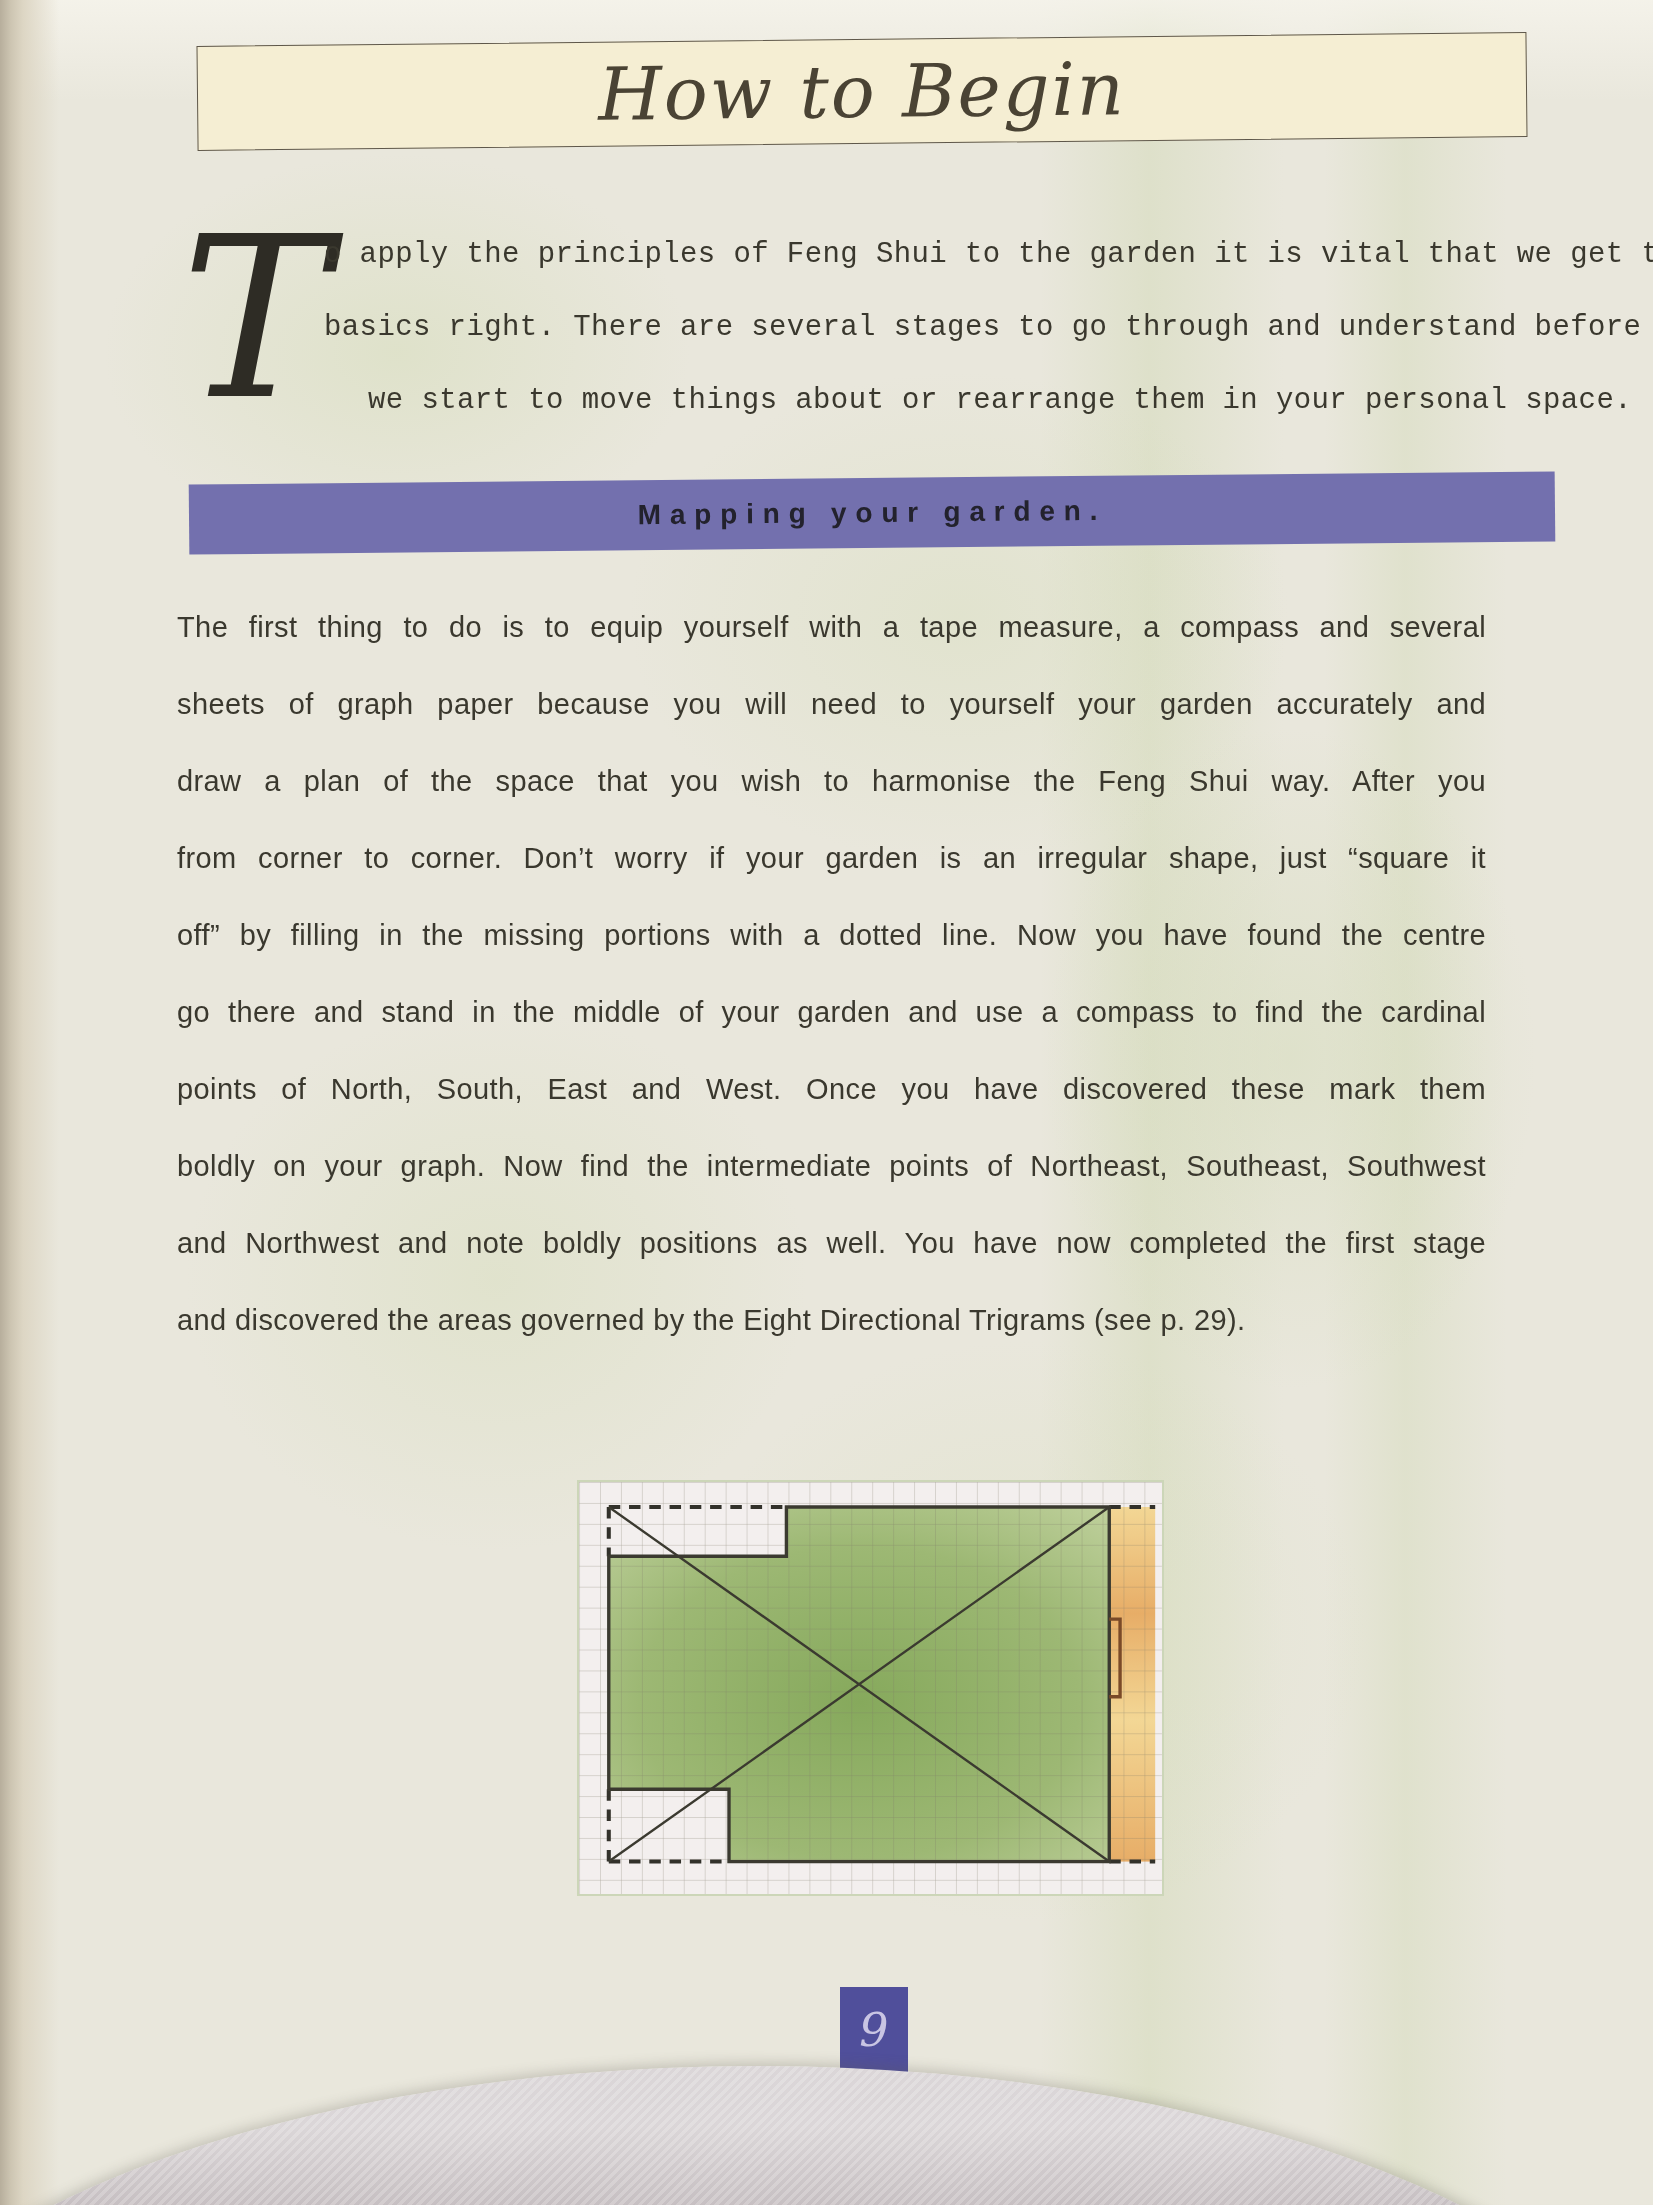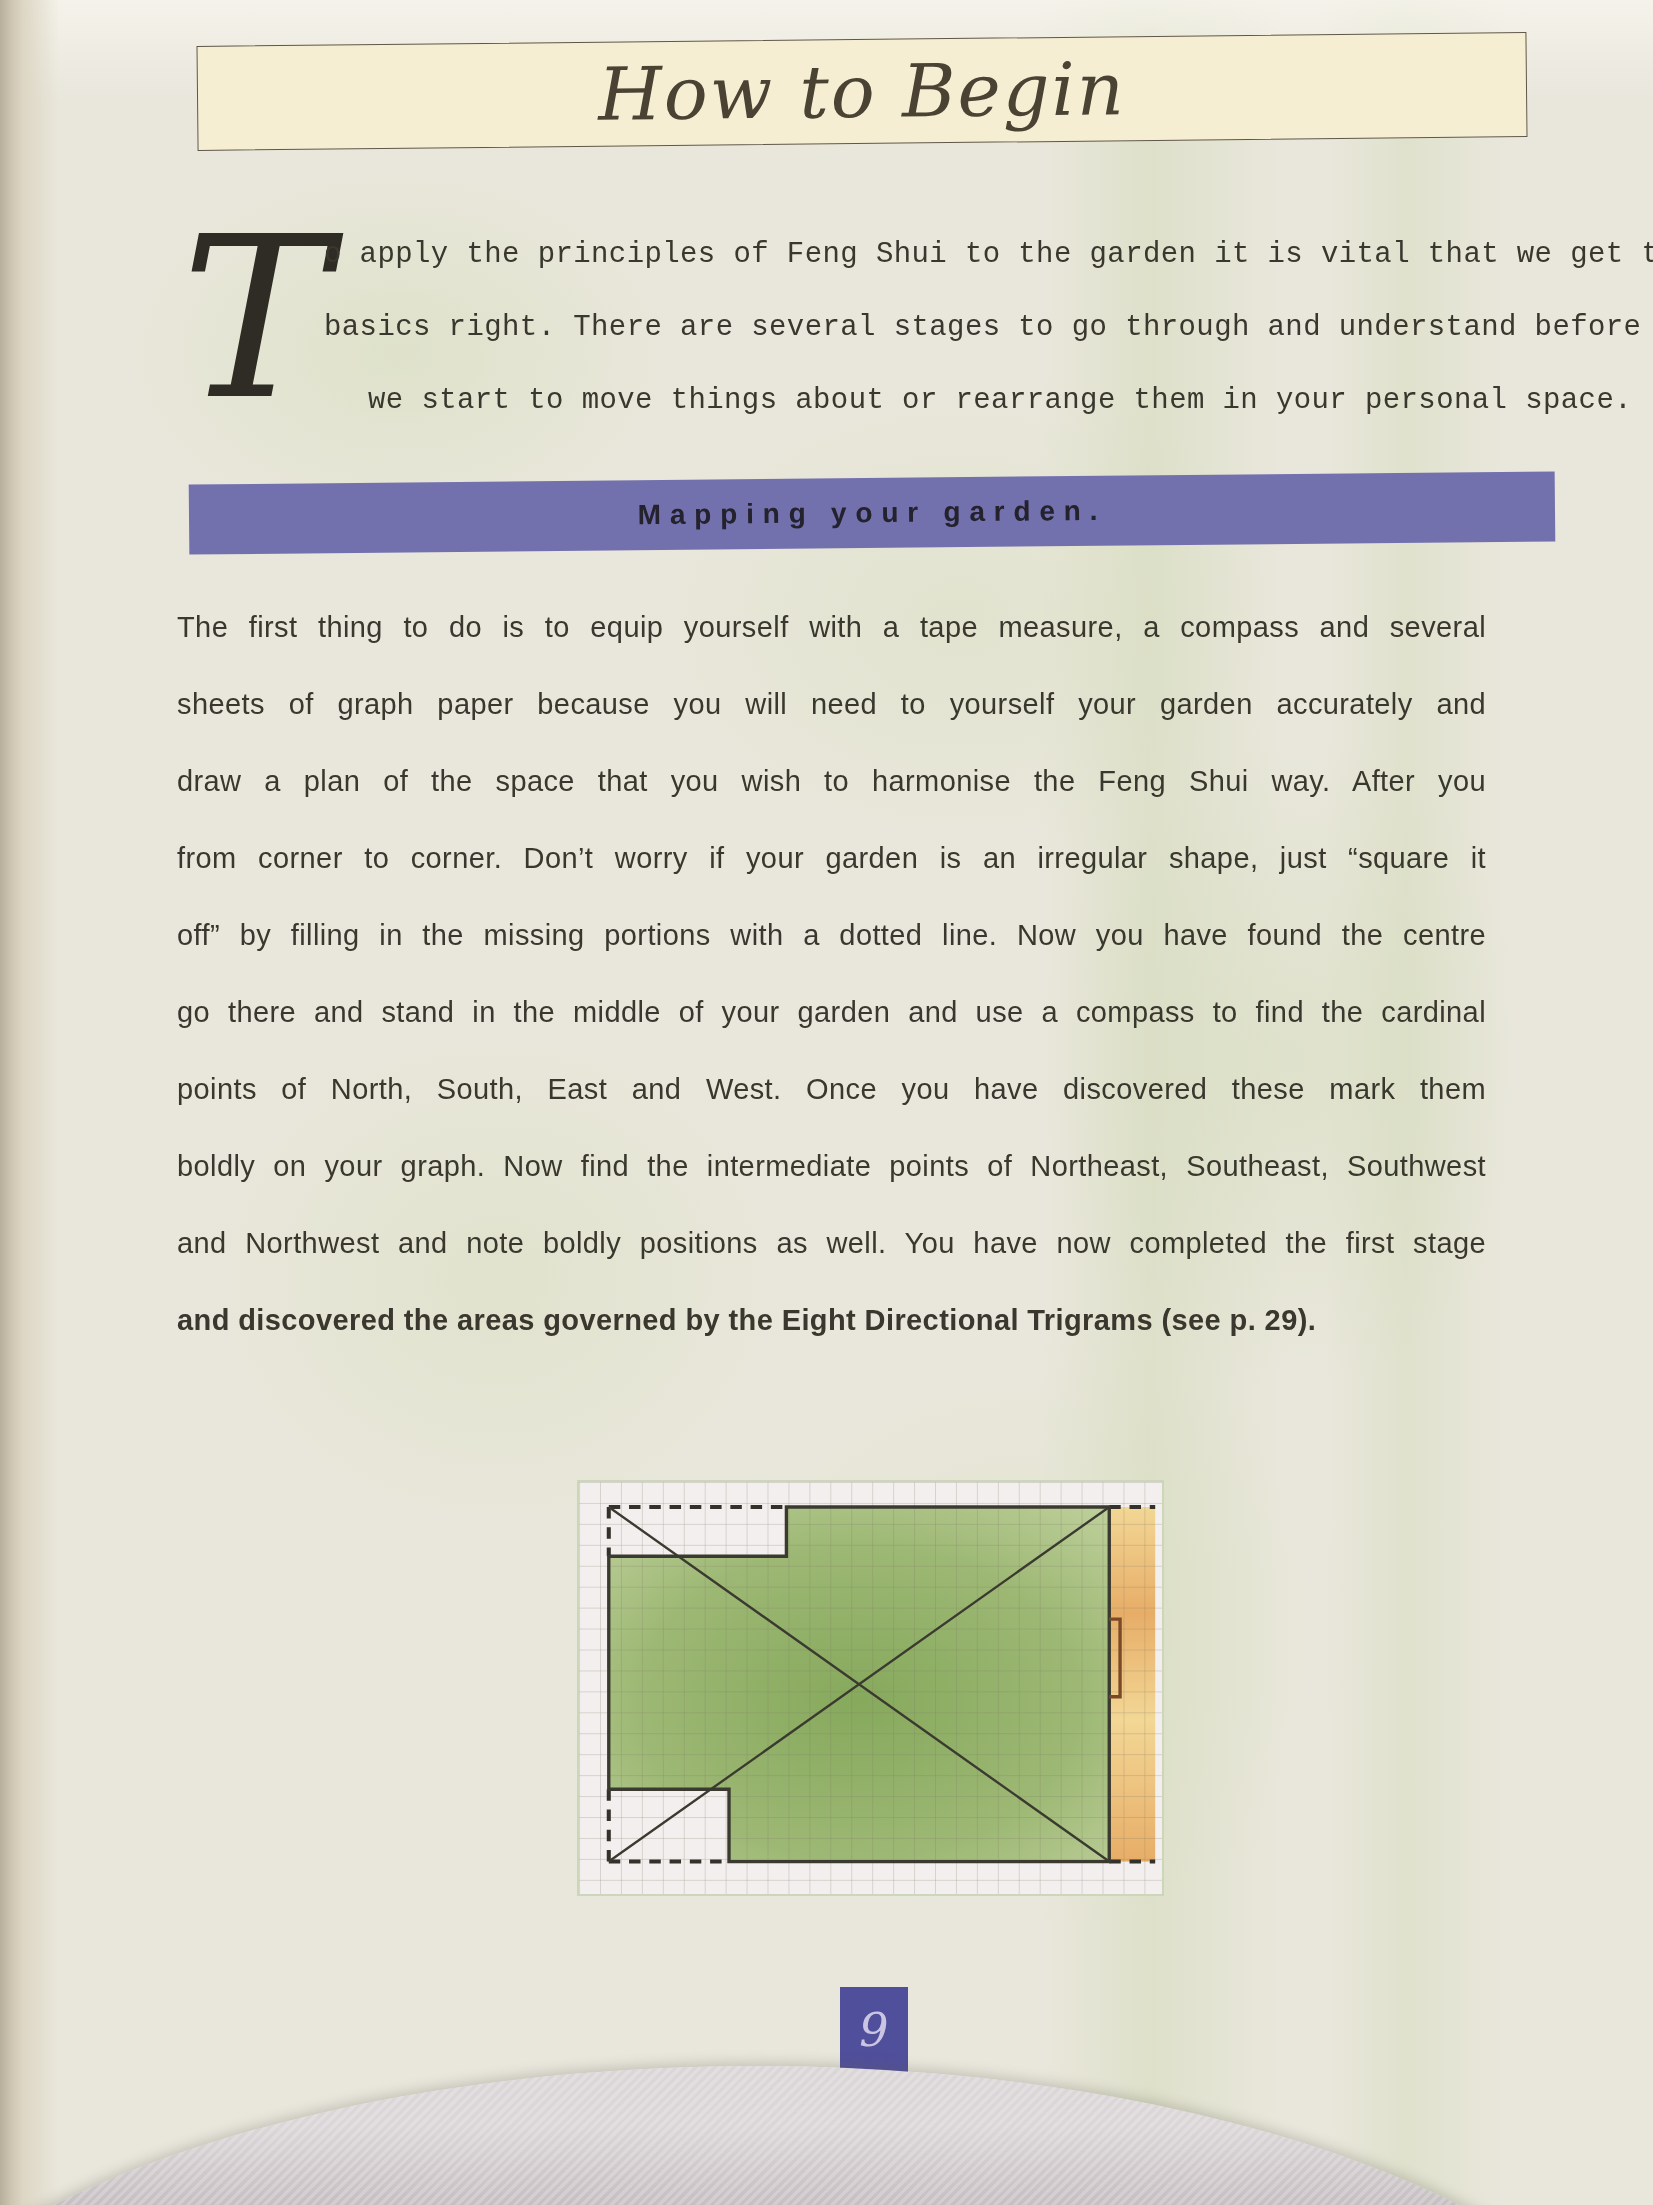--- a/index.html
+++ b/index.html
@@ -70,21 +70,21 @@
     font-weight:bold;font-size:28px;letter-spacing:8.8px;
     color:var(--section-ink,#23222d);
   }
 
   
   .bodytext{
     position:absolute;left:177px;top:589px;width:1309px;
     font-size:29px;letter-spacing:0.4px;color:var(--body-ink,#3a382e);
   }
   .body-line{height:77px;line-height:77px;text-align:justify;text-align-last:justify;white-space:nowrap;}
-  .body-line:last-child{text-align-last:left;font-weight:bold;}
+  .body-line:last-child{text-align-last:left;}
 
   
   figure.plan{
     position:absolute;left:577px;top:1480px;margin:0;
     width:583px;height:412px;
     border:2.7px solid var(--fig-frame,#ccd6b8);
     background:var(--fig-paper,#f3efee);
   }
   figure.plan svg{display:block;width:583px;height:412px;}
 

